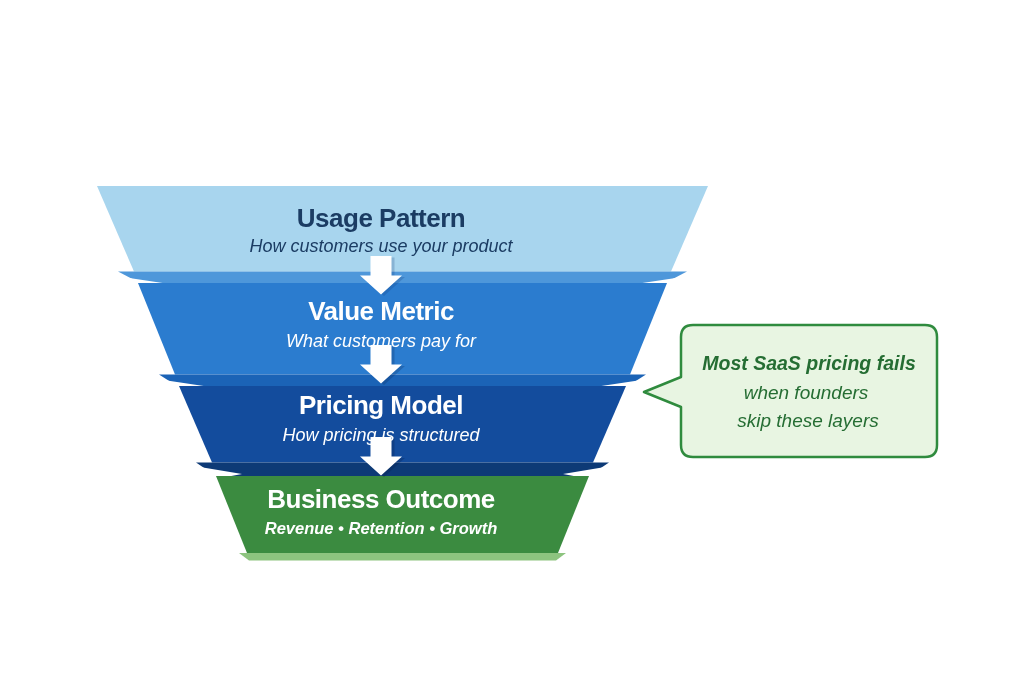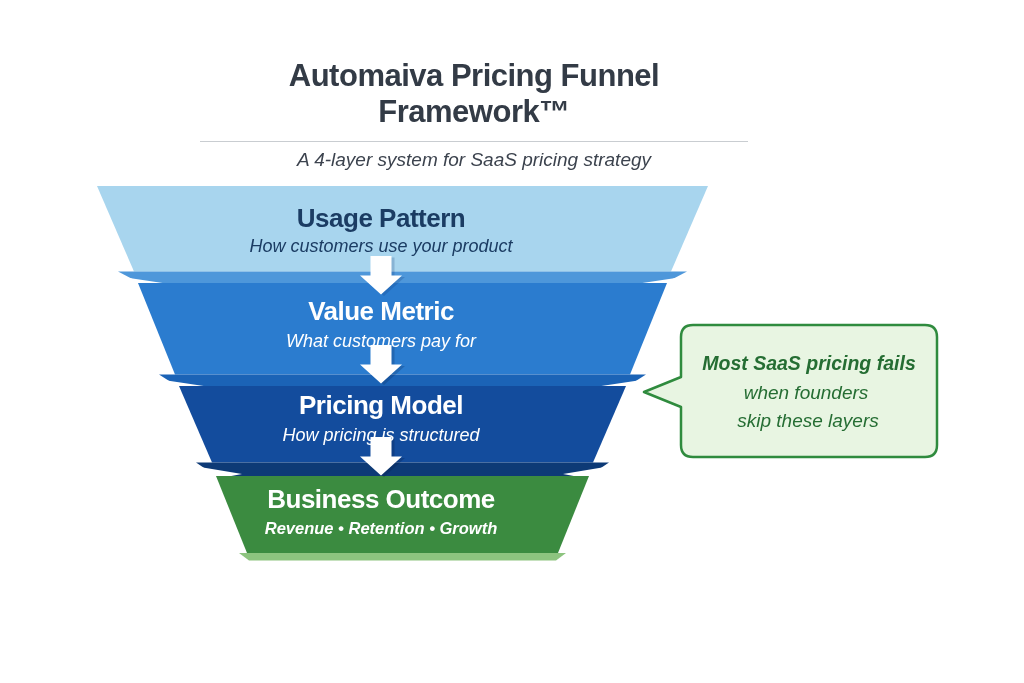--- a/index.html
+++ b/index.html
@@ -62,25 +62,20 @@
     font-style: italic;
     font-weight: 500;
     font-size: 19px;
   }
 </style>
 </head>
 <body>
 
 <div class="stage">
 
-  <div class="header">
-    <h1 class="main-title">Automaiva Pricing Funnel Framework™</h1>
-    <hr class="title-divider">
-    <p class="subtitle">A 4-layer system for SaaS pricing strategy</p>
-  </div>
 
   <svg class="diagram" width="1024" height="683" viewBox="0 0 1024 683">
 
     <polygon points="97,186 708,186 671,271.5 134,271.5" fill="#a8d5ee"></polygon>
     <polygon points="118,271.5 687,271.5 665,283 140,283" fill="#4e97da"></polygon>
     <polygon points="116,276 116,292 166,283.5" fill="#ffffff"></polygon>
     <polygon points="689,276 689,292 639,283.5" fill="#ffffff"></polygon>
 
     <polygon points="138,283 667,283 630,374.5 175,374.5" fill="#2b7ccf"></polygon>
     <polygon points="159,374.5 646,374.5 628,386 177,386" fill="#1b63b6"></polygon>

